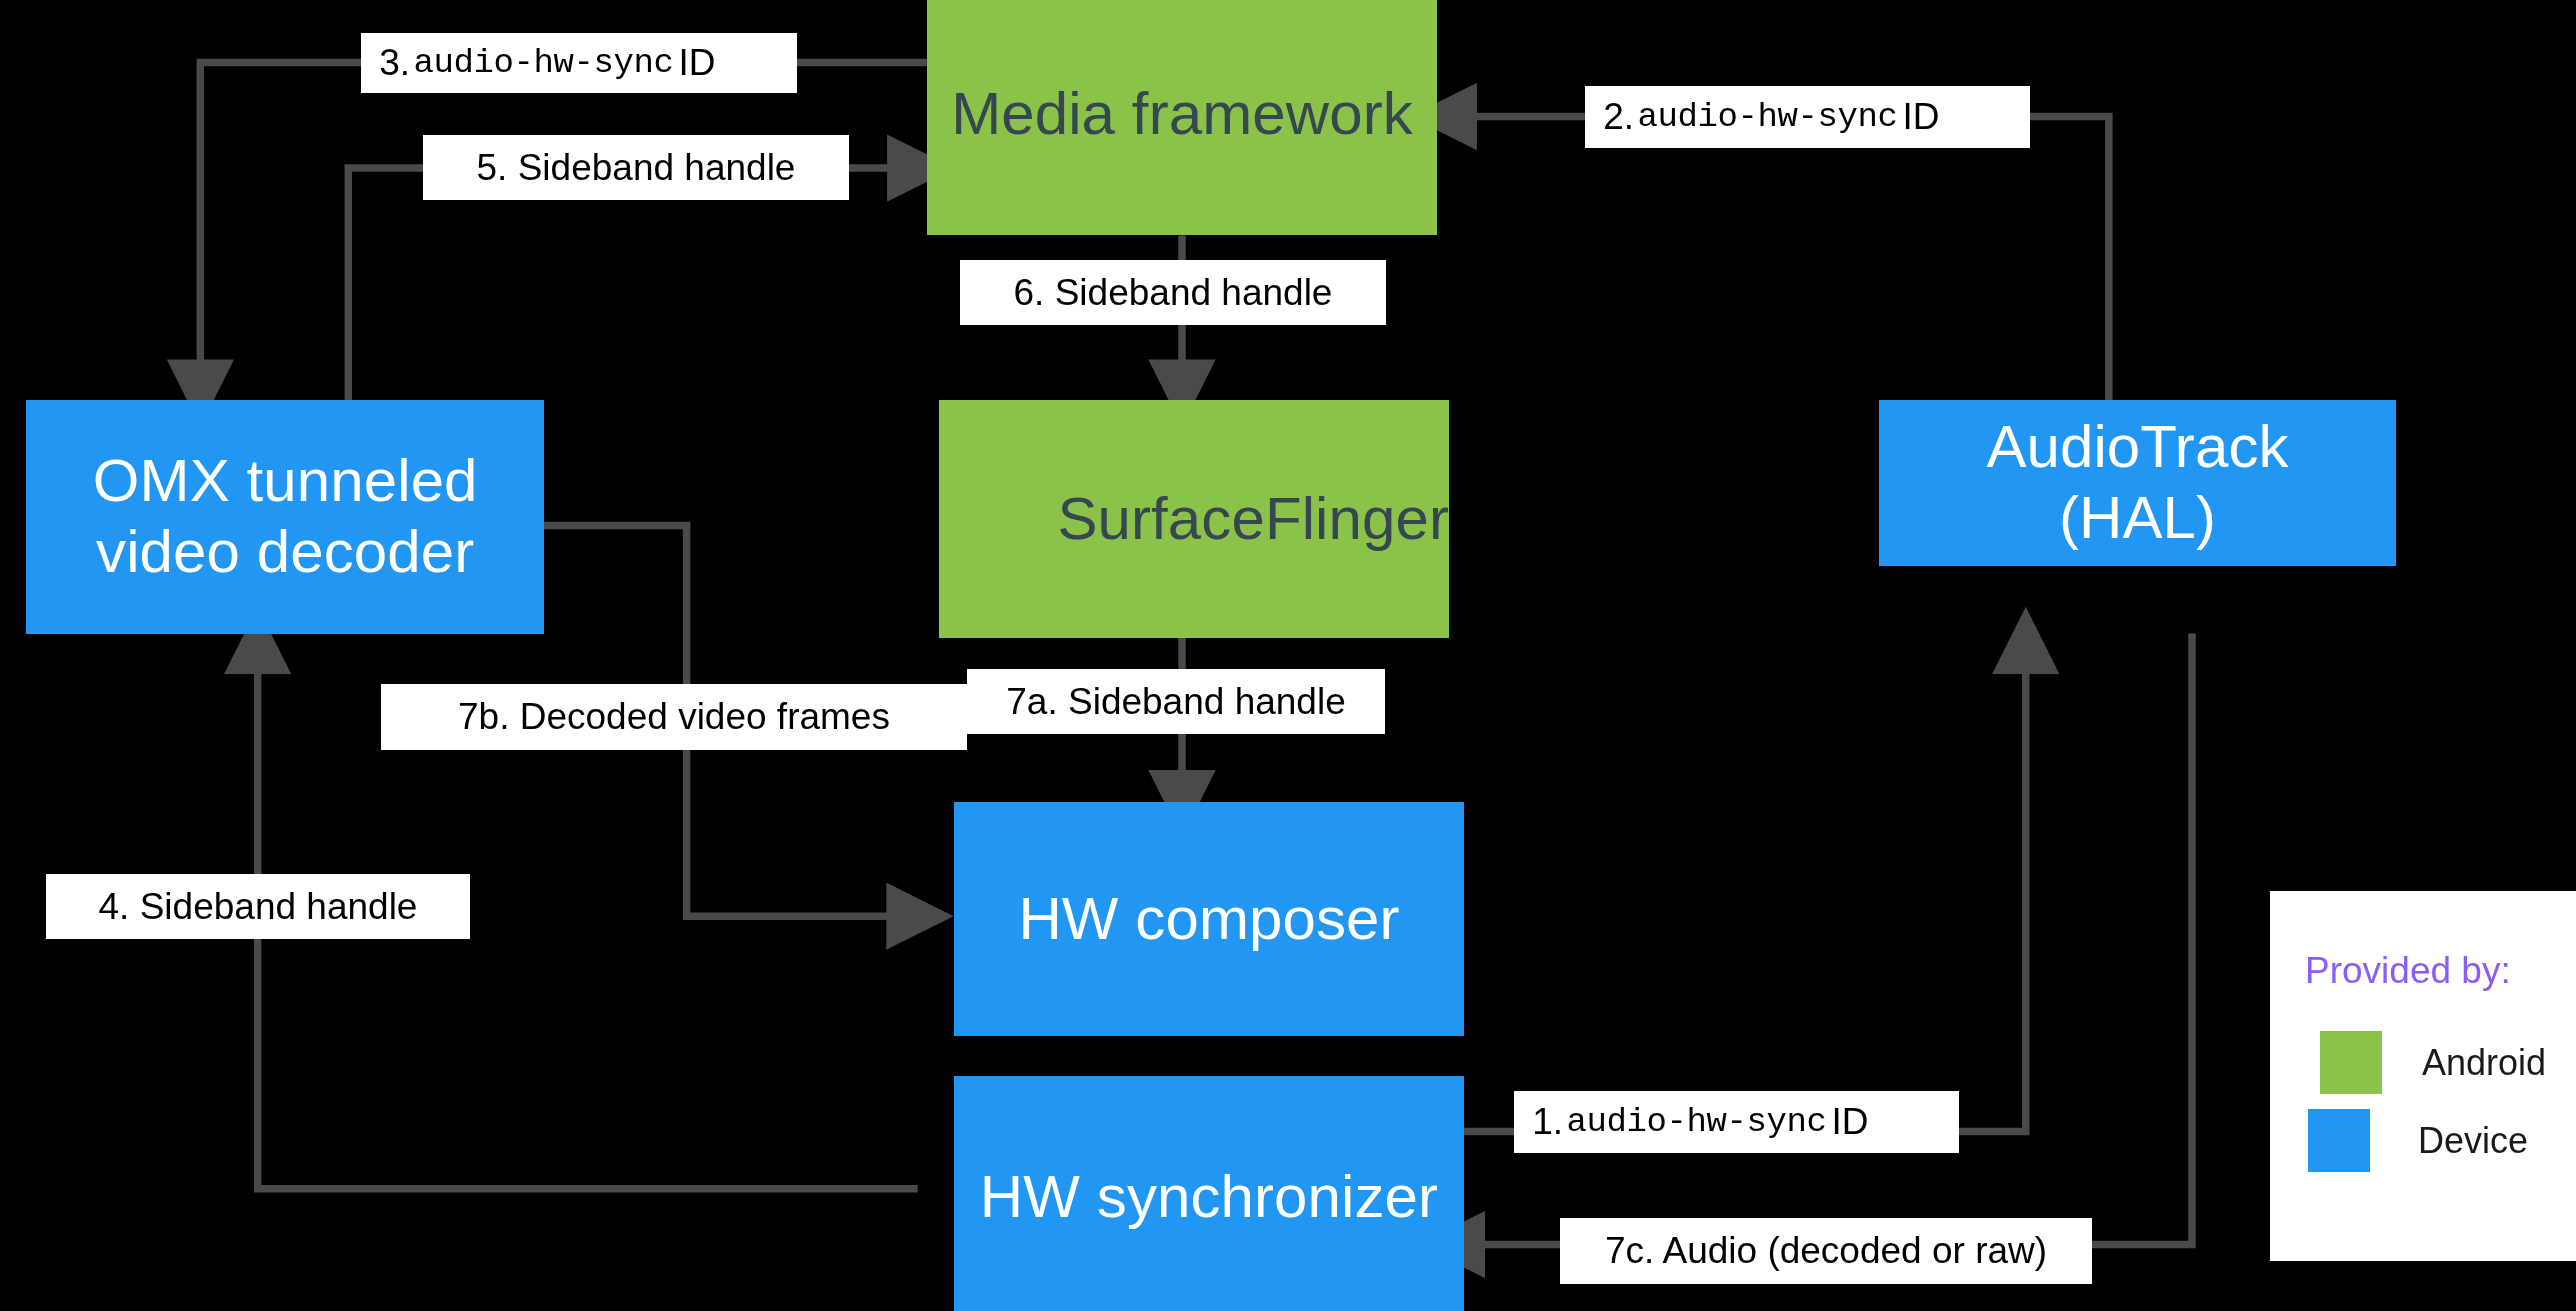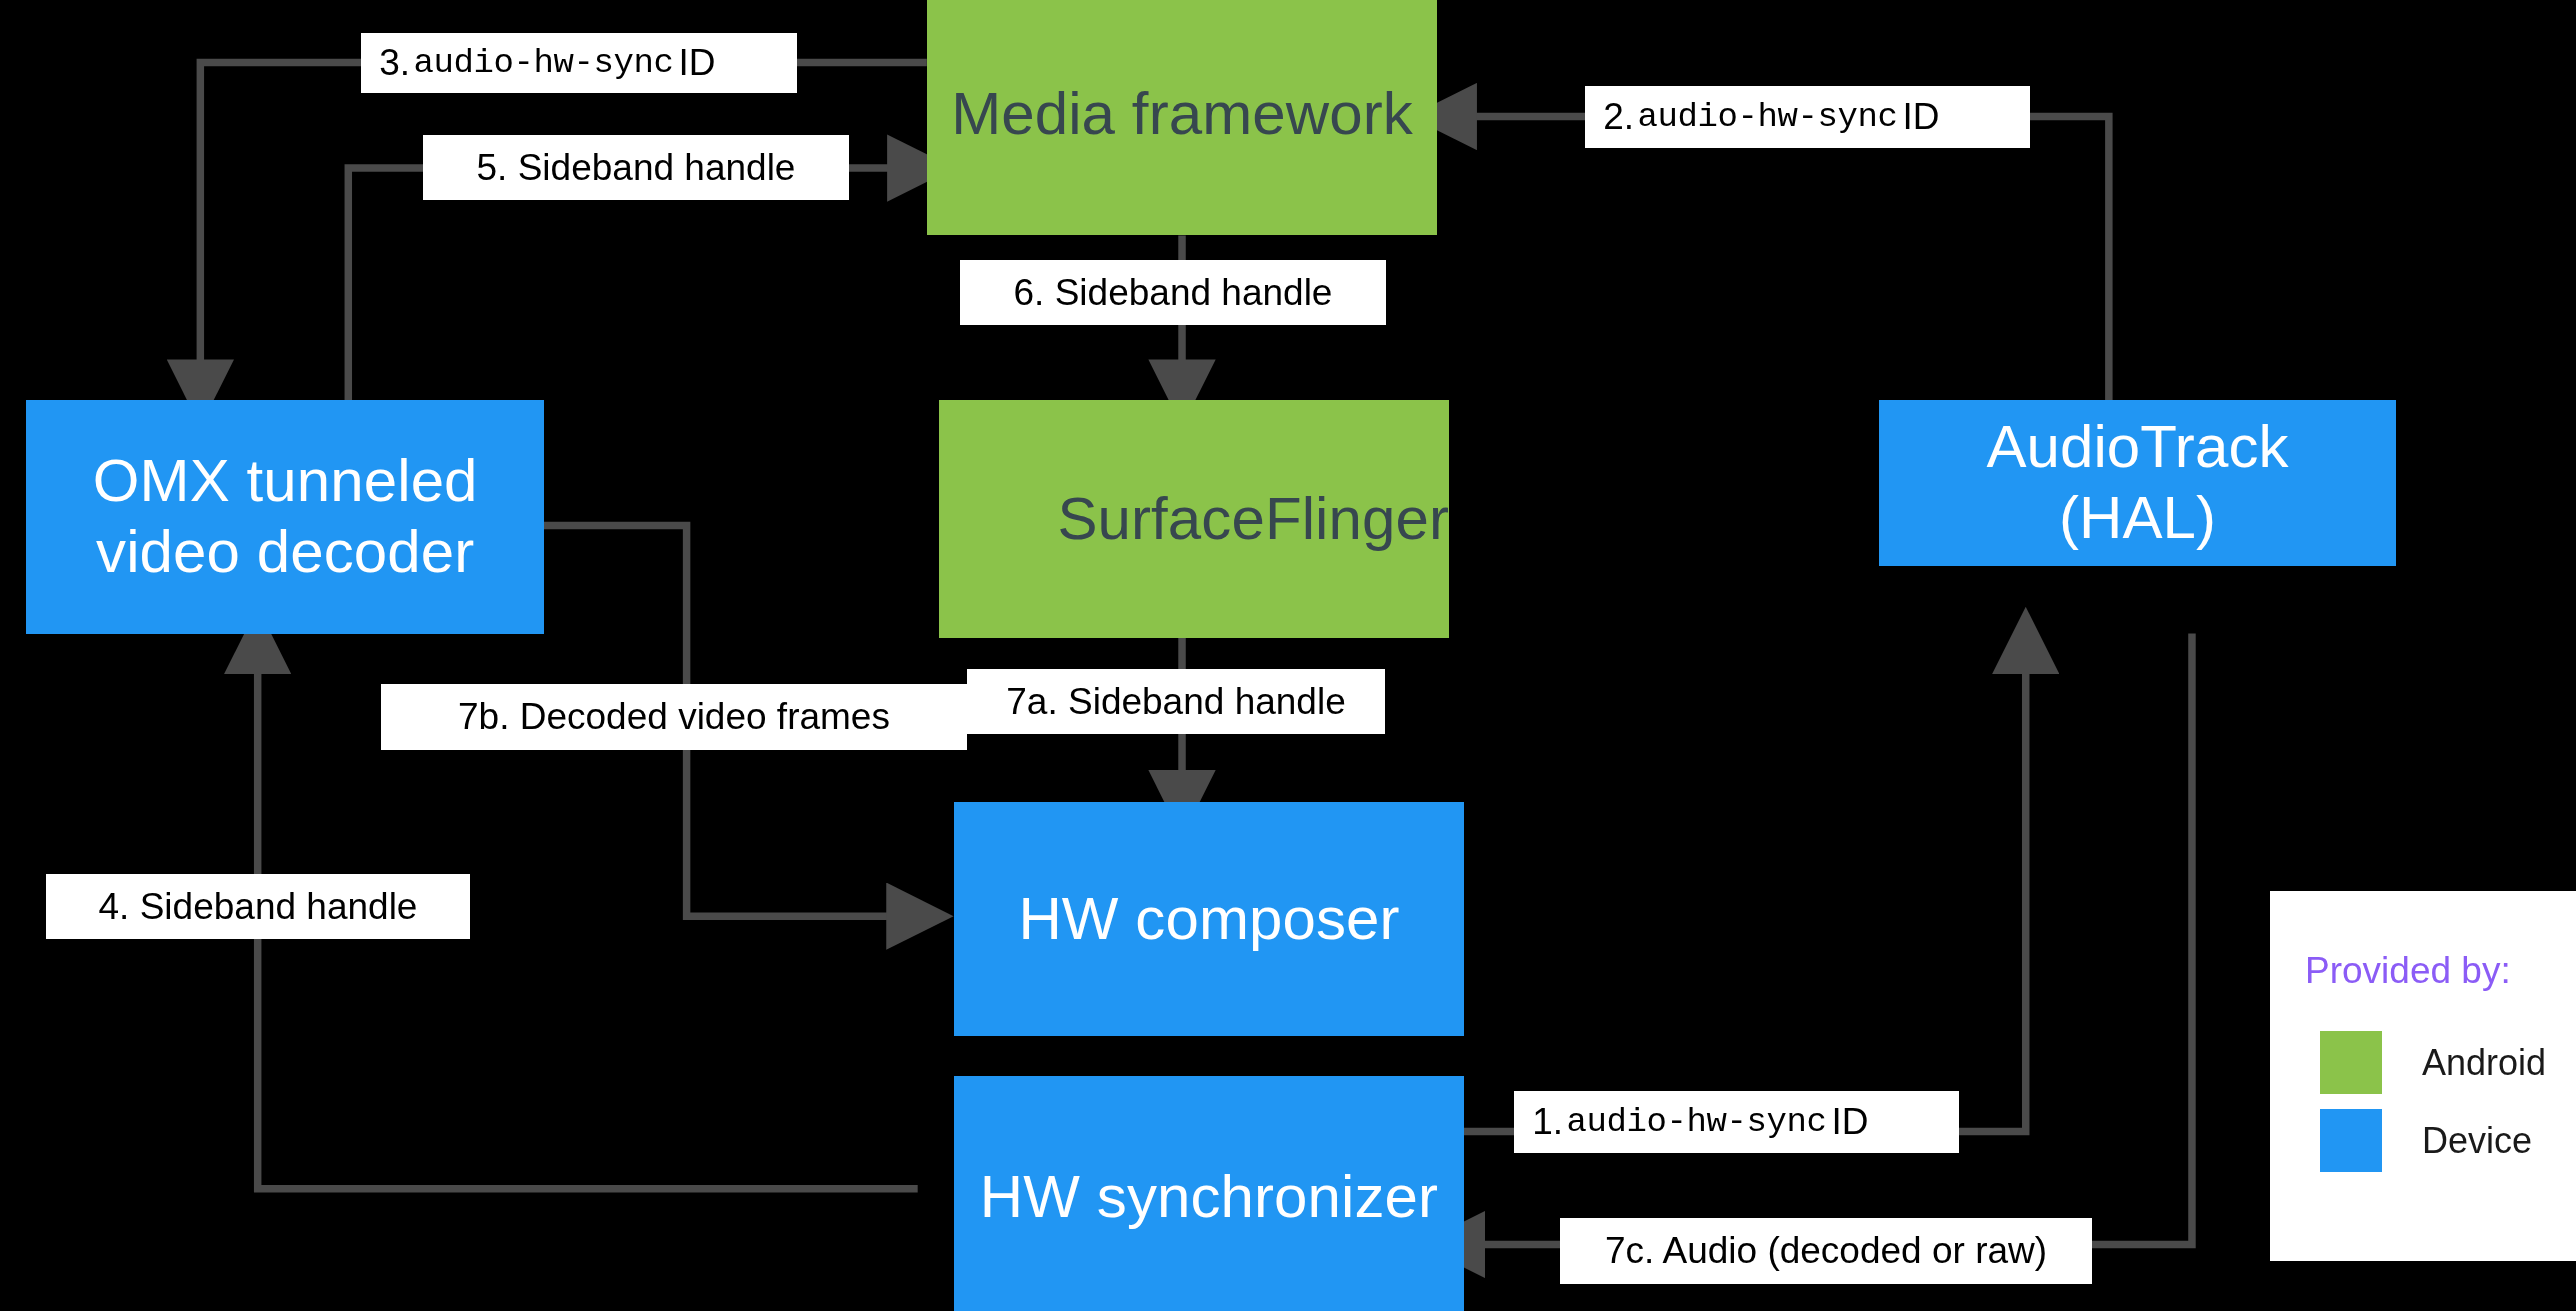--- a/index.html
+++ b/index.html
@@ -184,20 +184,20 @@
   </div>
 
   <div class="legend" style="left:2270px; top:891px; width:306px; height:370px;">
     <div class="legend-title">Provided by:</div>
 
     <div class="legend-row" style="left:50px; top:140px;">
       <div class="legend-swatch" style="background:#8bc34a;"></div>
       <div class="legend-text">Android</div>
     </div>
 
-    <div class="legend-row" style="left:50px; top:218px;">
+    <div class="legend-row" style="left:38px; top:218px;gap:8px;">
       <div class="legend-swatch" style="background:#2196f3;"></div>
       <div class="legend-text">Device</div>
     </div>
   </div>
 
 </div>
 
 
 </body></html>

